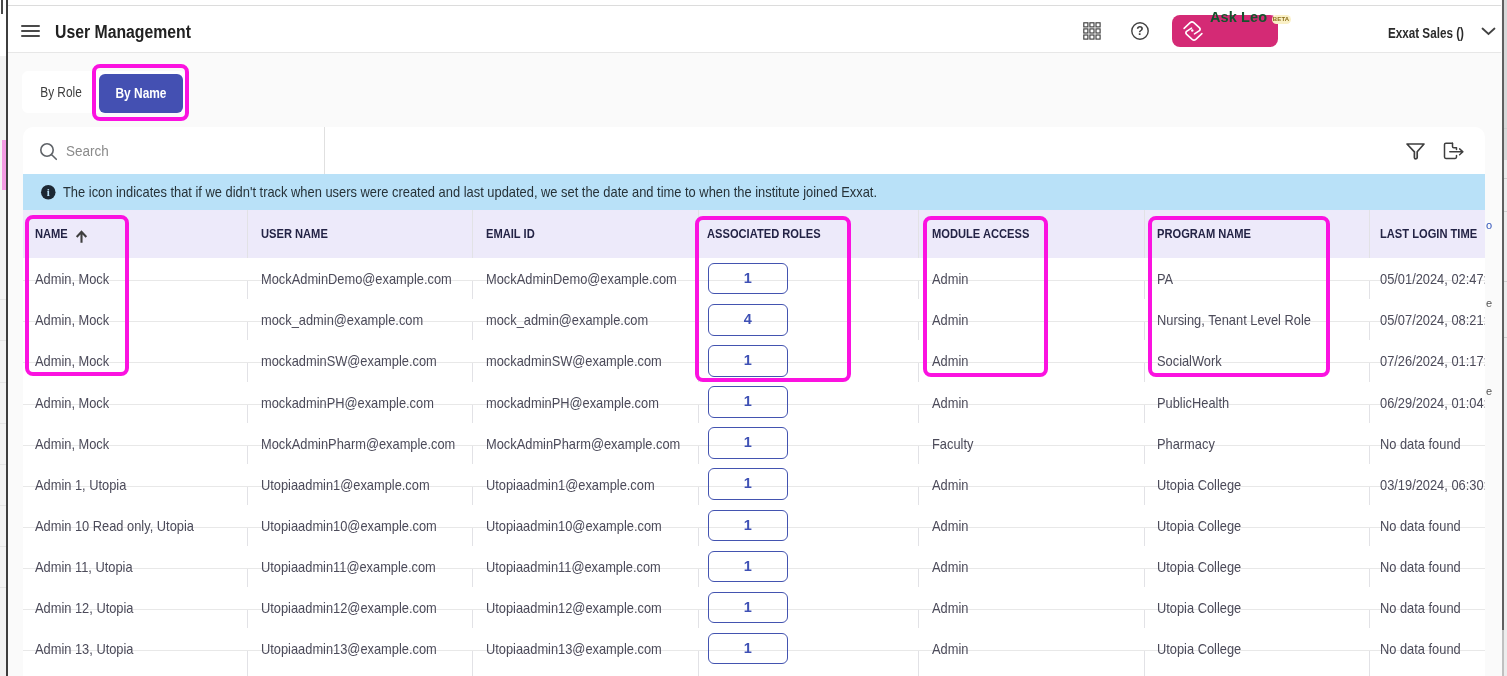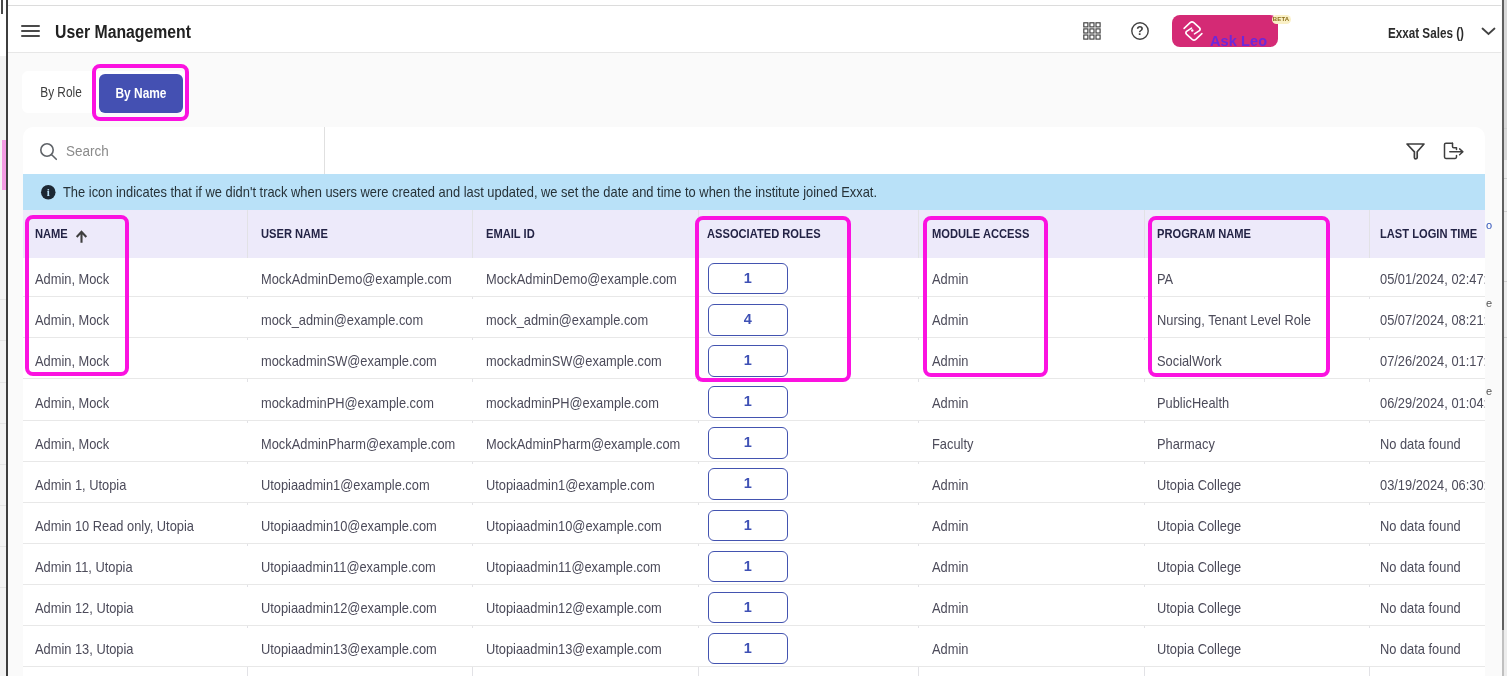--- a/index.html
+++ b/index.html
@@ -17,21 +17,21 @@
 .frag { position:absolute; font-size:11px; color:#555; }
 #topstrip { left:8px; top:0; width:1493px; height:5px; background:#ffffff; }
 #toolbar { left:8px; top:5px; width:1493px; height:48px; background:#ffffff;
   border-top:1px solid #dcdcdc; border-bottom:1px solid #e7e7e7; }
 .hline { position:absolute; background:#4a4a4a; width:19px; height:1.6px; border-radius:1px; }
 #title { left:55px; top:22px; font-size:17.5px; font-weight:700; color:#212121;
   transform:scaleX(0.902); transform-origin:0 0; white-space:nowrap; }
 #acct { left:1330px; top:23.5px; width:134px; text-align:right; font-size:15px; font-weight:600; color:#2b2b2b;
   transform:scaleX(0.78); transform-origin:100% 0; white-space:nowrap; }
 #askleo { left:1172px; top:15px; width:106px; height:32px; background:#d42a75; border-radius:8px; }
-#askleo-text { left:1210px; top:33px; font-size:14.5px; font-weight:700; color:#6d28d9; letter-spacing:0.1px; }
+#askleo-text { left:1210px; top:9px; font-size:14.5px; font-weight:700; color:#14532d; letter-spacing:0.1px; }
 #beta { left:1271.5px; top:14.5px; width:19px; height:9.5px; background:#faf0c6; border-radius:5px;
   font-size:6px; font-weight:700; color:#8a6d1a; text-align:center; line-height:9.5px; letter-spacing:0.2px; }
 #tabcard { left:22px; top:71px; width:164px; height:42px; background:#ffffff; border-radius:6px; }
 #byrole { left:22px; top:71px; width:78px; height:42px; text-align:center; line-height:42px; font-size:14.5px; color:#3d3d3d;
   transform:scaleX(0.817); }
 #byname { left:99px; top:73.5px; width:84px; height:39px; background:#4450b2; border-radius:6px; }
 #byname-t { left:99px; top:73.5px; width:84px; height:39px; color:#ffffff; font-size:14.5px; font-weight:700;
   text-align:center; line-height:39px; transform:scaleX(0.821); }
 .hl { position:absolute; border:4.5px solid #fb12e0; border-radius:8px; }
 #panel { left:22.5px; top:127.3px; width:1462.0px; height:548.7px;
@@ -39,21 +39,21 @@
 #search-ph { position:absolute; left:43px; top:0; height:47px; line-height:47px; font-size:15.5px; color:#8a8a8a;
   transform:scaleX(0.87); transform-origin:0 50%; }
 #search-div { position:absolute; left:301px; top:0; width:1px; height:47px; background:#e0e0e0; }
 #banner { position:absolute; left:0; top:47px; width:100%; height:35.5px; background:#b9e1f8; }
 #banner-text { position:absolute; left:40px; top:47px; height:35.5px; line-height:35.5px; font-size:15px; color:#263238;
   transform:scaleX(0.859); transform-origin:0 50%; white-space:nowrap; }
 #thead { position:absolute; left:0; top:82.5px; width:100%; height:48.5px; background:#edeafa; }
 .hcell { position:absolute; top:82.5px; height:48.5px; line-height:48.5px; font-size:13.5px; font-weight:700; color:#232345;
   white-space:nowrap; transform:scaleX(0.825); transform-origin:0 50%; }
 .vline { position:absolute; top:82.5px; bottom:0; width:1px; background:#e2e2e6; }
-.row { position:absolute; left:0; width:100%; height:39px; border-bottom:1px solid #e8e8e8; background:#ffffff; }
+.row { position:absolute; left:0; width:100%; height:23px; border-bottom:1px solid #e8e8e8; background:#ffffff; }
 .cell { position:absolute; top:0; height:41.1px; line-height:41.1px; font-size:15px; color:#4c4b5a;
   white-space:nowrap; transform:scaleX(0.856); transform-origin:0 50%; }
 .chip { position:absolute; top:4.7px; width:79.5px; height:31.5px; border:1.5px solid #4353b0;
   border-radius:6px; font-size:14.5px; font-weight:600; color:#3f51b5; text-align:center; line-height:28px; }
 svg { position:absolute; overflow:visible; }
 </style></head>
 <body>
 <div class="abs" style="left:8px;top:53px;width:1493px;height:623px;background:#fafafa"></div>
 <div class="abs" id="topstrip"></div>
 <div class="abs" id="toolbar"></div>

